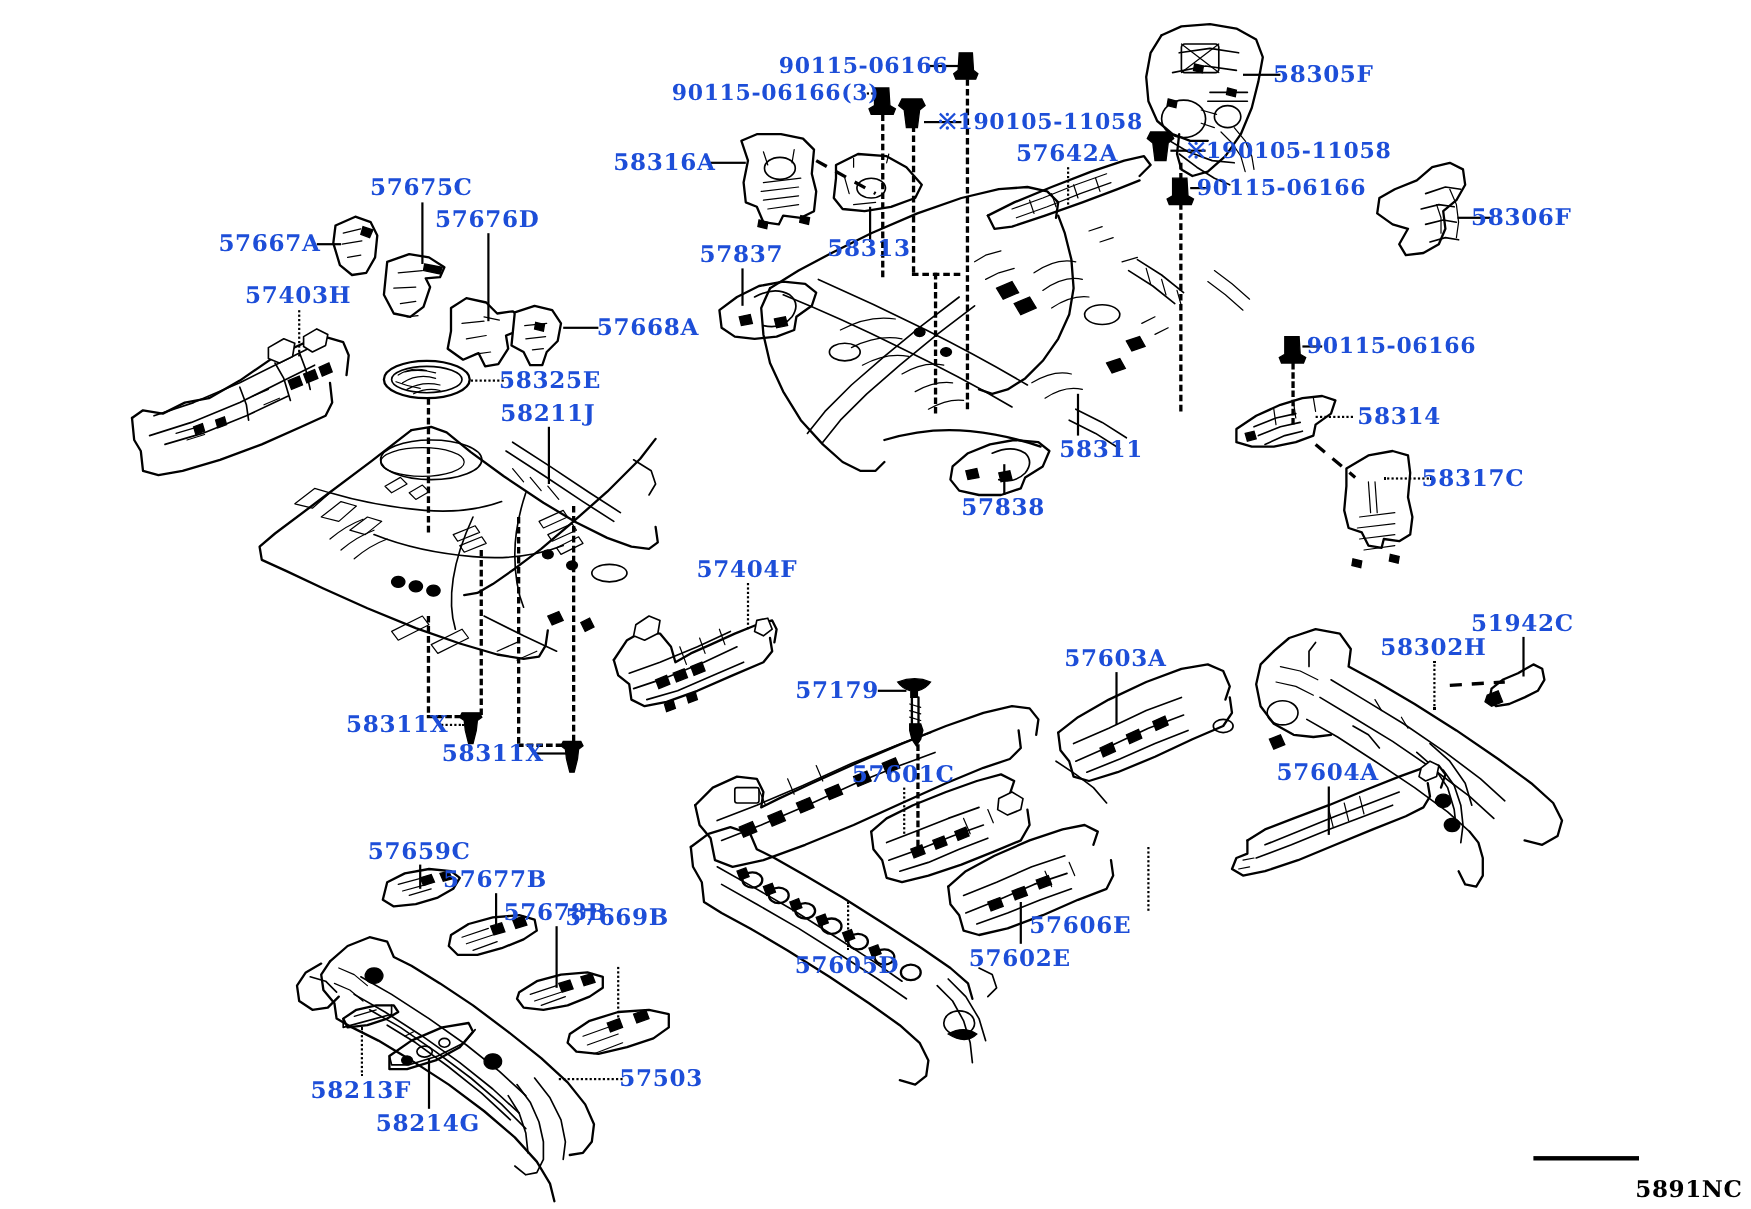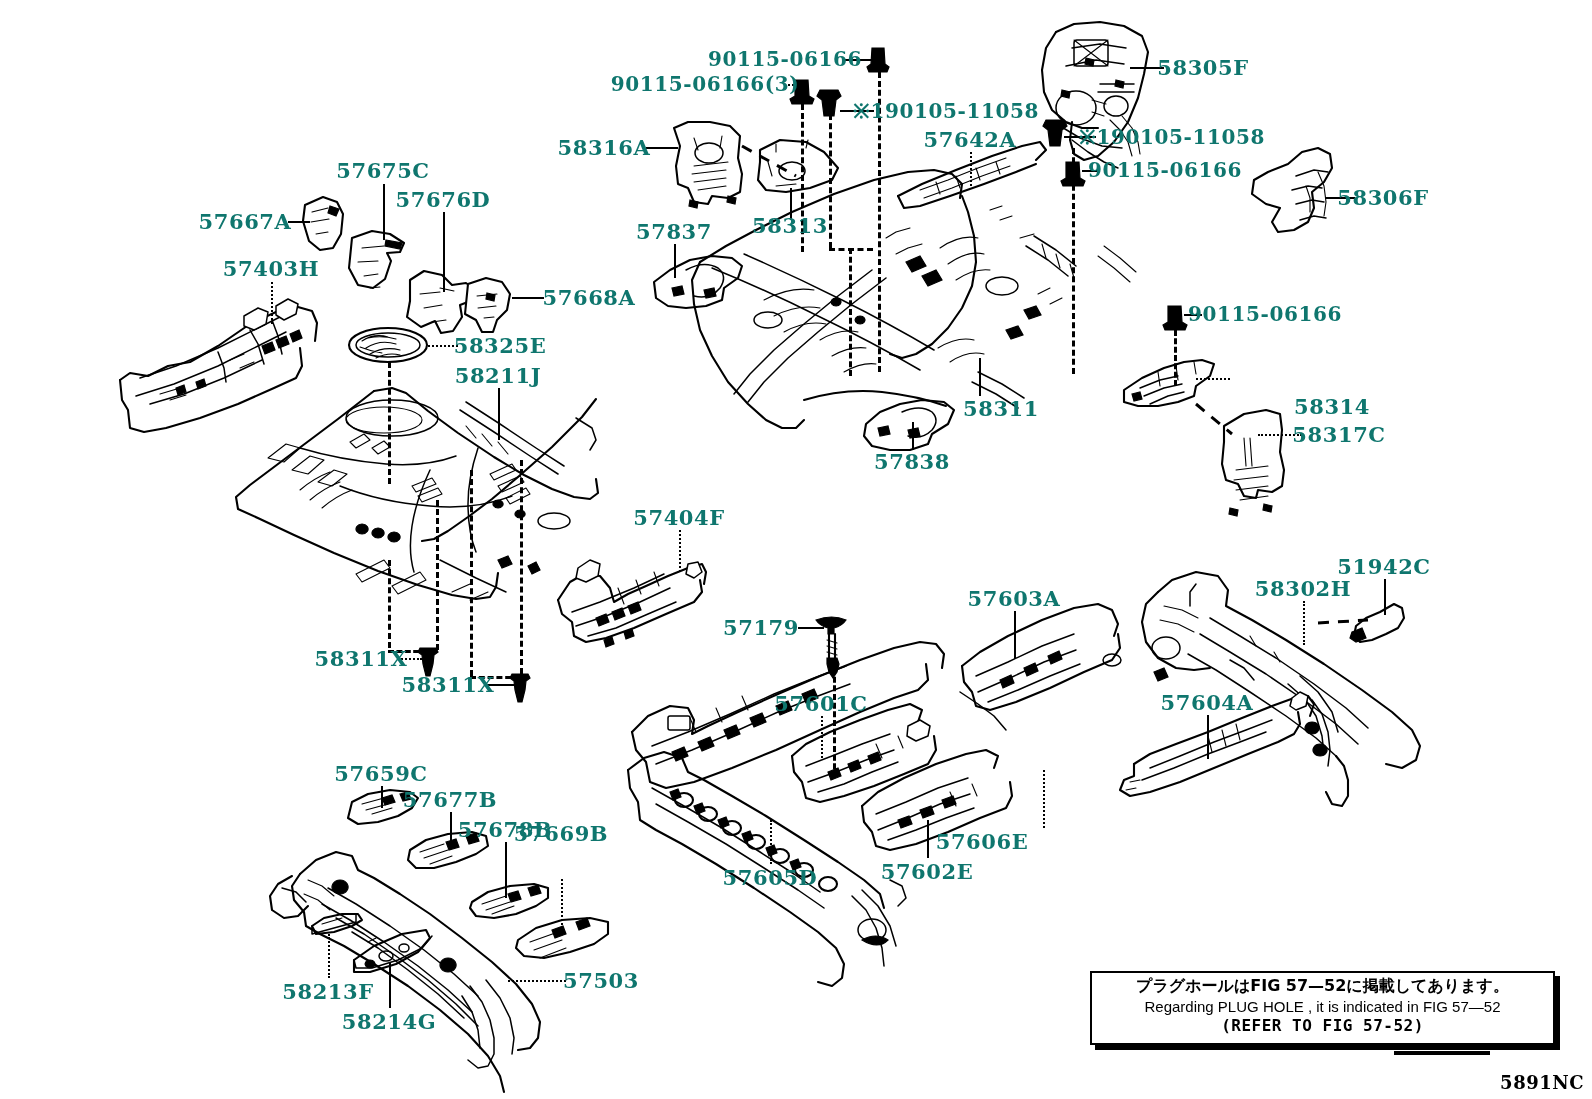--- a/index.html
+++ b/index.html
@@ -28,21 +28,21 @@
     color: #000;
     white-space: nowrap;
     letter-spacing: .3px;
   }
   
   .lbl {
     position: absolute;
     font-family: "DejaVu Serif", serif;
     font-weight: bold;
     font-size: 21px;
-    color: #0f766e;
+    color: #1d4ed8;
     white-space: nowrap;
     letter-spacing: .6px;
     transform: translate(-50%, -50%);
   }
   .lbl.sm { font-size: 20px; }
   
   .leader {
     position: absolute;
     background: transparent;
   }
@@ -122,21 +122,21 @@
     color: #000;
     letter-spacing: .5px;
   }
   
   #figcode {
     position: absolute;
     right: 8px;
     bottom: 6px;
     font-family: "DejaVu Serif", serif;
     font-weight: bold;
-    font-size: 18px;
+    font-size: 21px;
     color: #000;
     letter-spacing: .5px;
   }
   #figrule {
     position: absolute;
     right: 102px;
     bottom: 44px;
     width: 96px;
     height: 0;
     border-top: 4px solid #000;
@@ -629,41 +629,36 @@
   <div class="lbl" style="left:1001px; top:408px;">58311</div>
   <div class="lbl sm" style="left:785px; top:59px;">90115-06166</div>
   <div class="lbl sm" style="left:705px; top:84px;">90115-06166(3)</div>
   <div class="lbl sm" style="left:946px; top:110px;">※190105-11058</div>
   <div class="lbl sm" style="left:1172px; top:136px;">※190105-11058</div>
   <div class="lbl sm" style="left:1165px; top:170px;">90115-06166</div>
   <div class="lbl sm" style="left:1265px; top:314px;">90115-06166</div>
   <div class="lbl" style="left:970px; top:139px;">57642A</div>
   <div class="lbl" style="left:1203px; top:67px;">58305F</div>
   <div class="lbl" style="left:1383px; top:197px;">58306F</div>
-  <div class="lbl" style="left:1332px; top:378px;margin-top:28px;">58314</div>
+  <div class="lbl" style="left:1272px; top:378px;">58314</div>
   <div class="lbl" style="left:1339px; top:434px;">58317C</div>
   <div class="lbl" style="left:761px; top:627px;">57179</div>
   <div class="lbl" style="left:821px; top:703px;text-align:right;">57601C</div>
   <div class="lbl" style="left:1014px; top:598px;">57603A</div>
   <div class="lbl" style="left:927px; top:871px;">57602E</div>
   <div class="lbl" style="left:770px; top:877px;">57605D</div>
   <div class="lbl" style="left:982px; top:841px;">57606E</div>
   <div class="lbl" style="left:1303px; top:588px;">58302H</div>
   <div class="lbl" style="left:1384px; top:566px;text-align:right;">51942C</div>
   <div class="lbl" style="left:1207px; top:702px;">57604A</div>
   <div class="lbl" style="left:381px; top:773px;">57659C</div>
   <div class="lbl" style="left:450px; top:799px;">57677B</div>
   <div class="lbl" style="left:505px; top:829px;">57678B</div>
   <div class="lbl" style="left:561px; top:833px;">57669B</div>
   <div class="lbl" style="left:328px; top:991px;">58213F</div>
   <div class="lbl" style="left:389px; top:1021px;">58214G</div>
   <div class="lbl" style="left:601px; top:980px;">57503</div>
 
-  <div id="legend">
-    <div class="l1">プラグホールはFIG 57—52に掲載してあります。</div>
-    <div class="l2">Regarding  PLUG  HOLE , it is indicated in FIG  57—52</div>
-    <div class="l3">(REFER TO FIG 57-52)</div>
-  </div>
 
   <div id="figrule"></div>
   <div id="figcode">5891NC</div>
 
 </div>
 
 </body></html>

